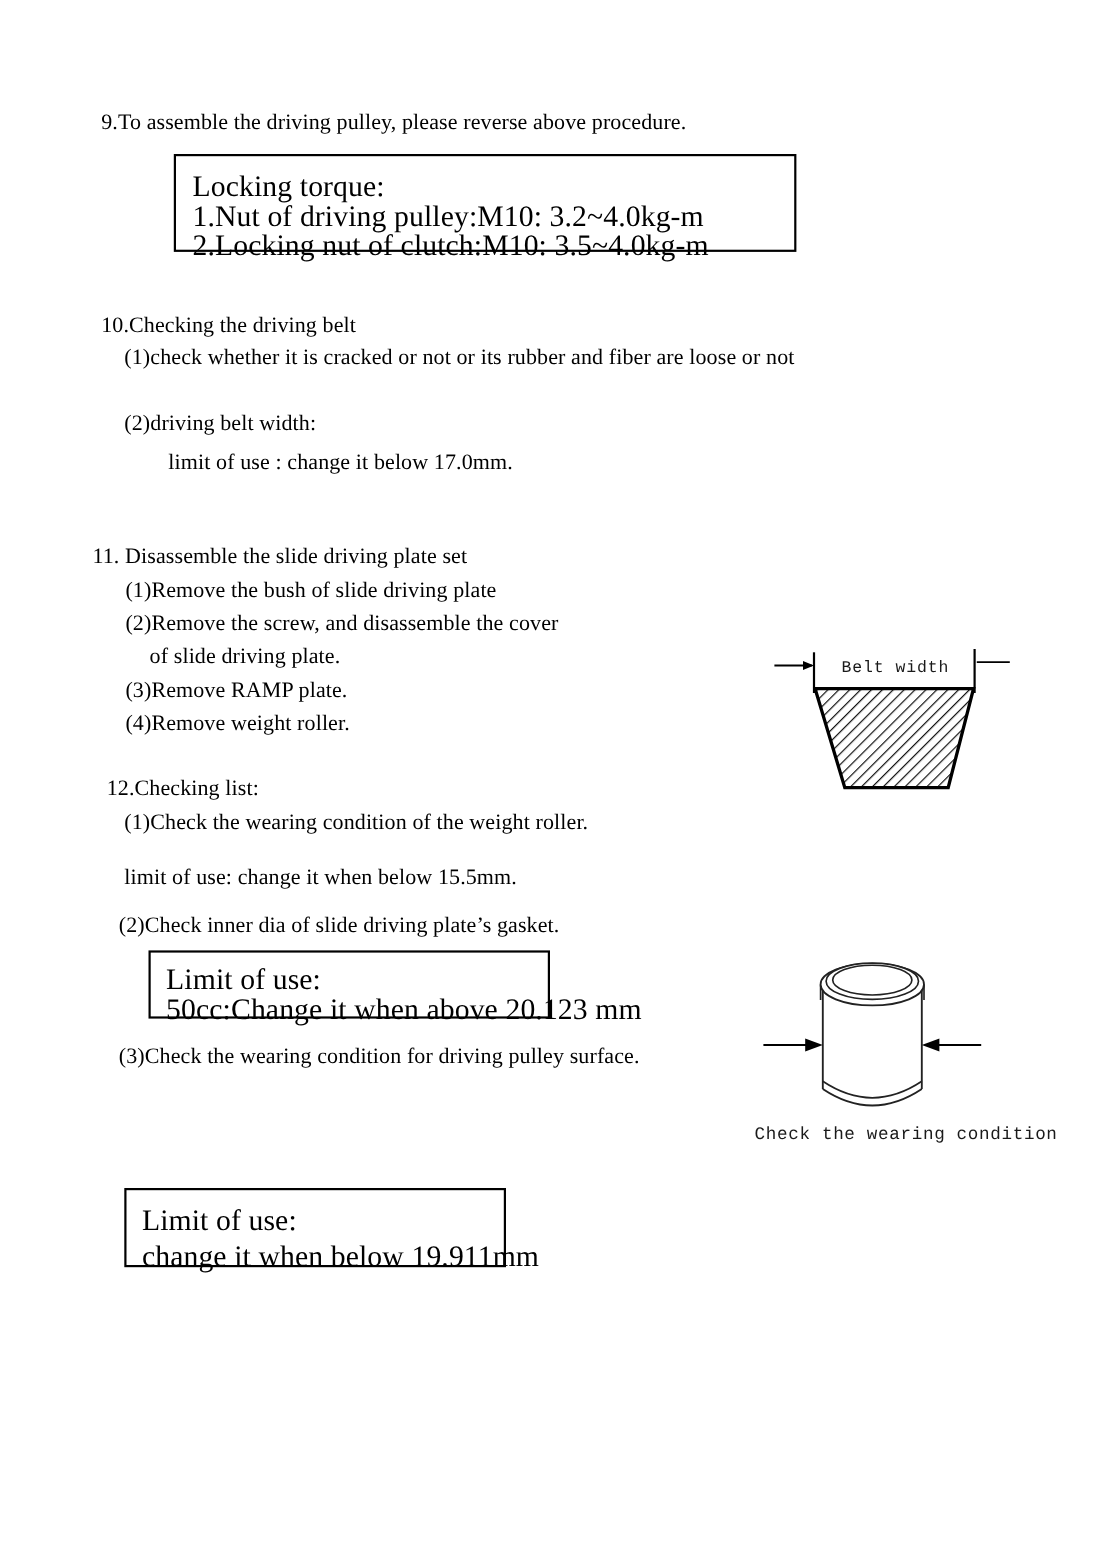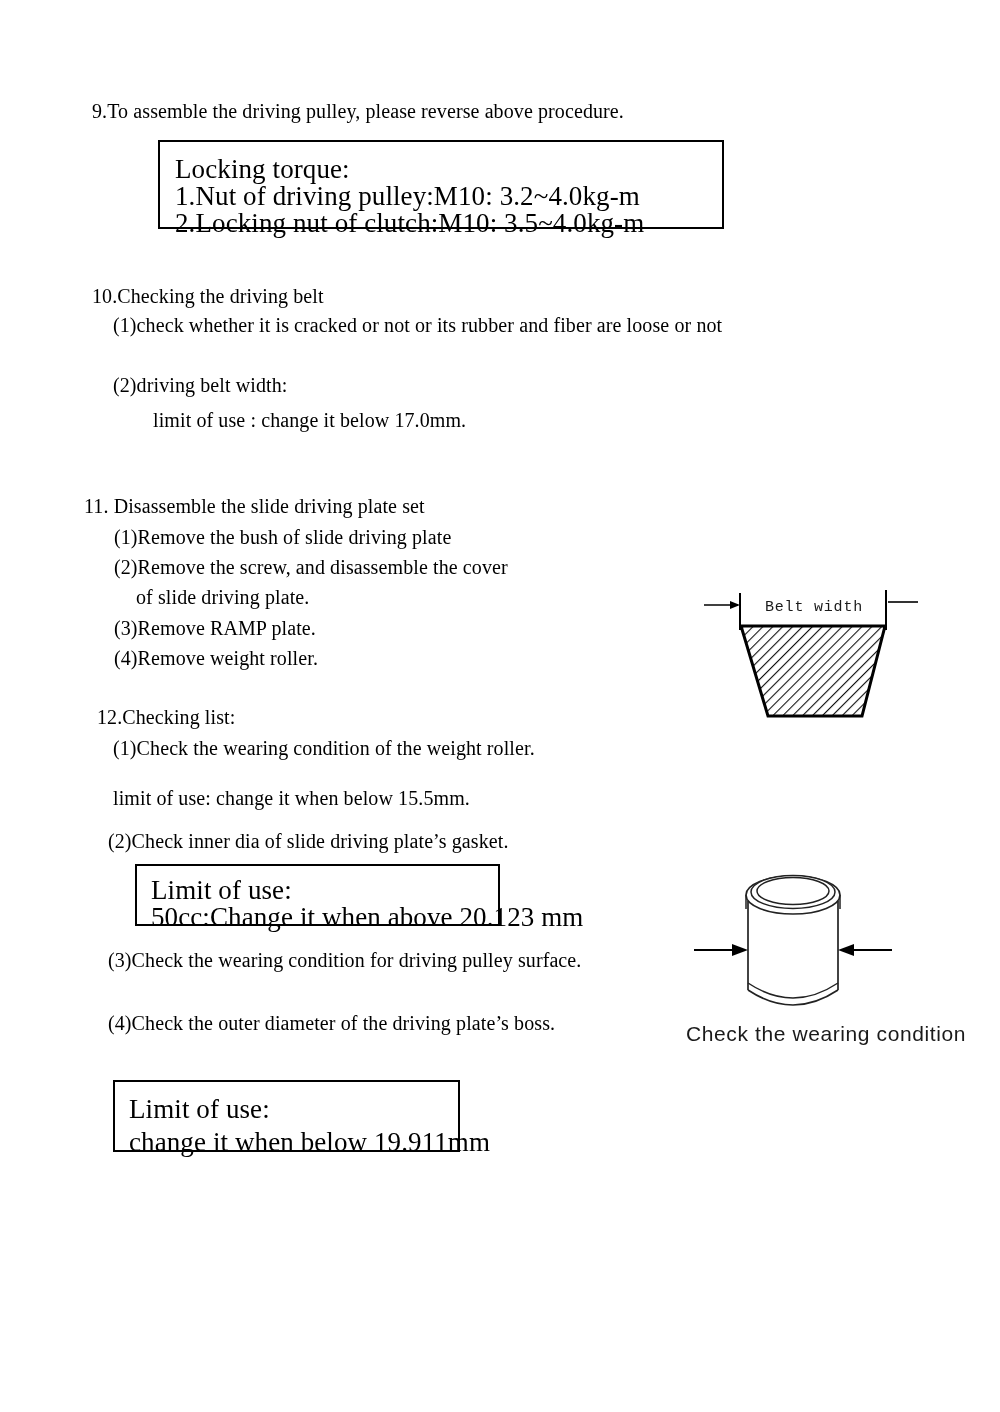--- a/index.html
+++ b/index.html
@@ -34,22 +34,22 @@
     font-size: 27px;
     line-height: 1;
     white-space: nowrap;
     letter-spacing: 0.1px;
   }
   .fig {
     position: absolute;
   }
   .figcaption {
     position: absolute;
-    font-family: Liberation Sans, sans-serif;
-    font-size: 21px;
+    font-family: Liberation Mono, monospace;
+    font-size: 16px;
     letter-spacing: 0.6px;
     white-space: nowrap;
     color: #1a1a1a;
   }
   .beltlabel {
     position: absolute;
     font-family: Liberation Mono, monospace;
     font-size: 15px;
     letter-spacing: 0.8px;
     white-space: nowrap;
@@ -85,21 +85,20 @@
   <div class="txt" style="left:113px; top:738px;">(1)Check the wearing condition of the weight roller.</div>
   <div class="txt" style="left:113px; top:788px;">limit of use: change it when below 15.5mm.</div>
   <div class="txt" style="left:108px; top:831px;">(2)Check inner dia of slide driving plate’s gasket.</div>
 
   <div class="boxed" style="left:135px; top:864px; width:365px; height:62px;">
     <div class="boxline" style="left:14px; top:11px;">Limit of use:</div>
     <div class="boxline" style="left:14px; top:38px;">50cc:Change it when above 20.123 mm</div>
   </div>
 
   <div class="txt" style="left:108px; top:950px;">(3)Check the wearing condition for driving pulley surface.</div>
-  <div class="txt" style="left:108px; top:1013px;">(4)Check the outer diameter of the driving plate’s boss.</div>
 
   <div class="boxed" style="left:113px; top:1080px; width:347px; height:72px;">
     <div class="boxline" style="left:14px; top:14px;">Limit of use:</div>
     <div class="boxline" style="left:14px; top:47px;">change it when below 19.911mm</div>
   </div>
 
   <div class="fig" style="left:690px; top:580px; width:240px; height:150px;">
     <svg width="240" height="150" viewBox="0 0 240 150">
 
       <line x1="50" y1="13" x2="50" y2="50" stroke="#000" stroke-width="2"></line>

